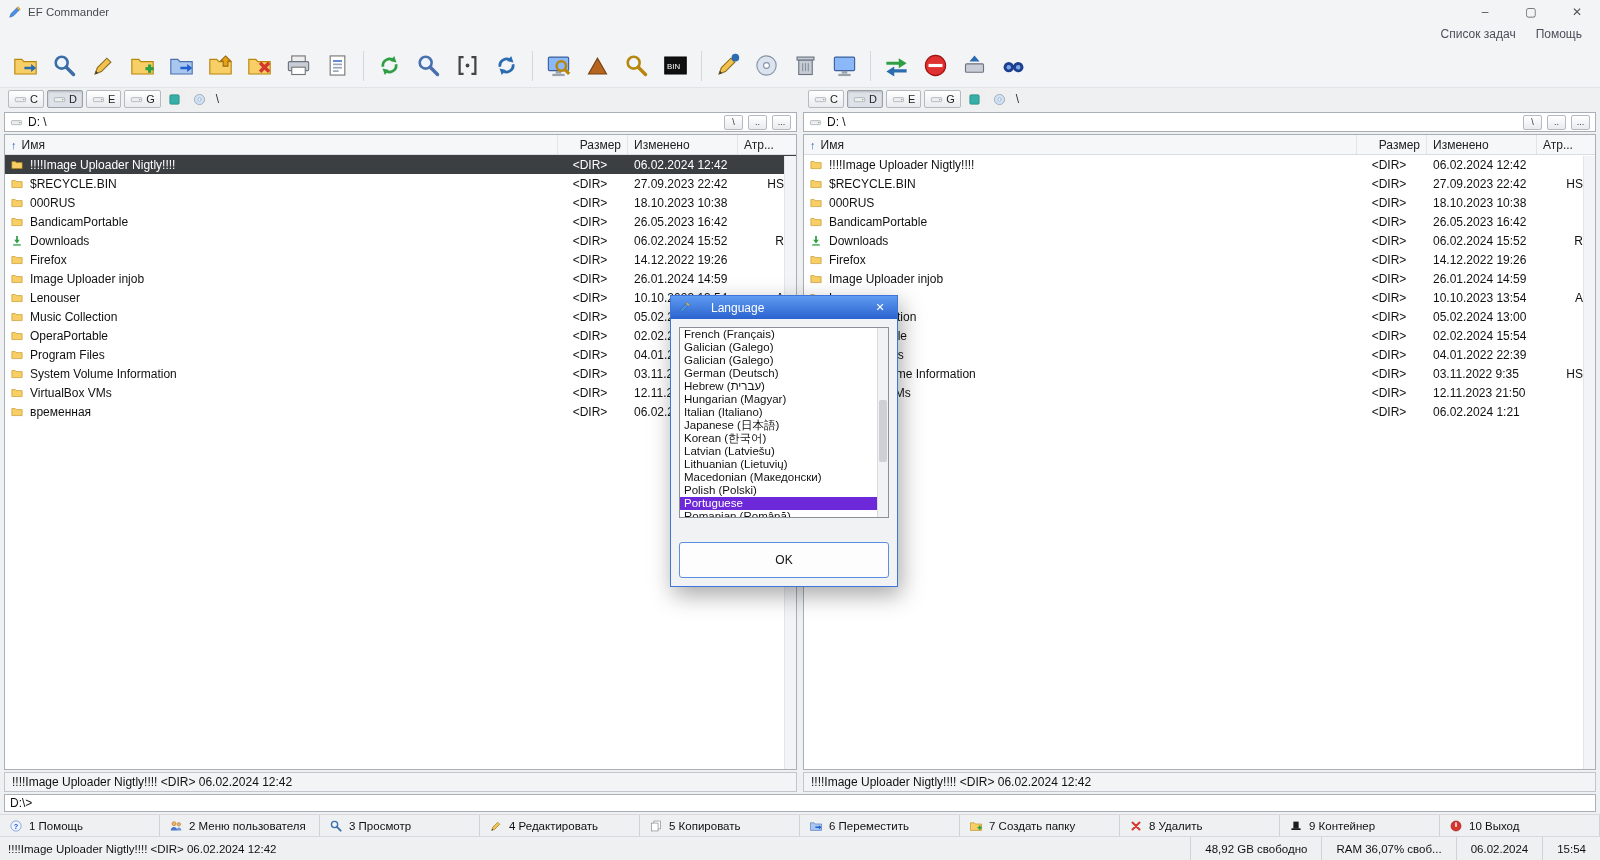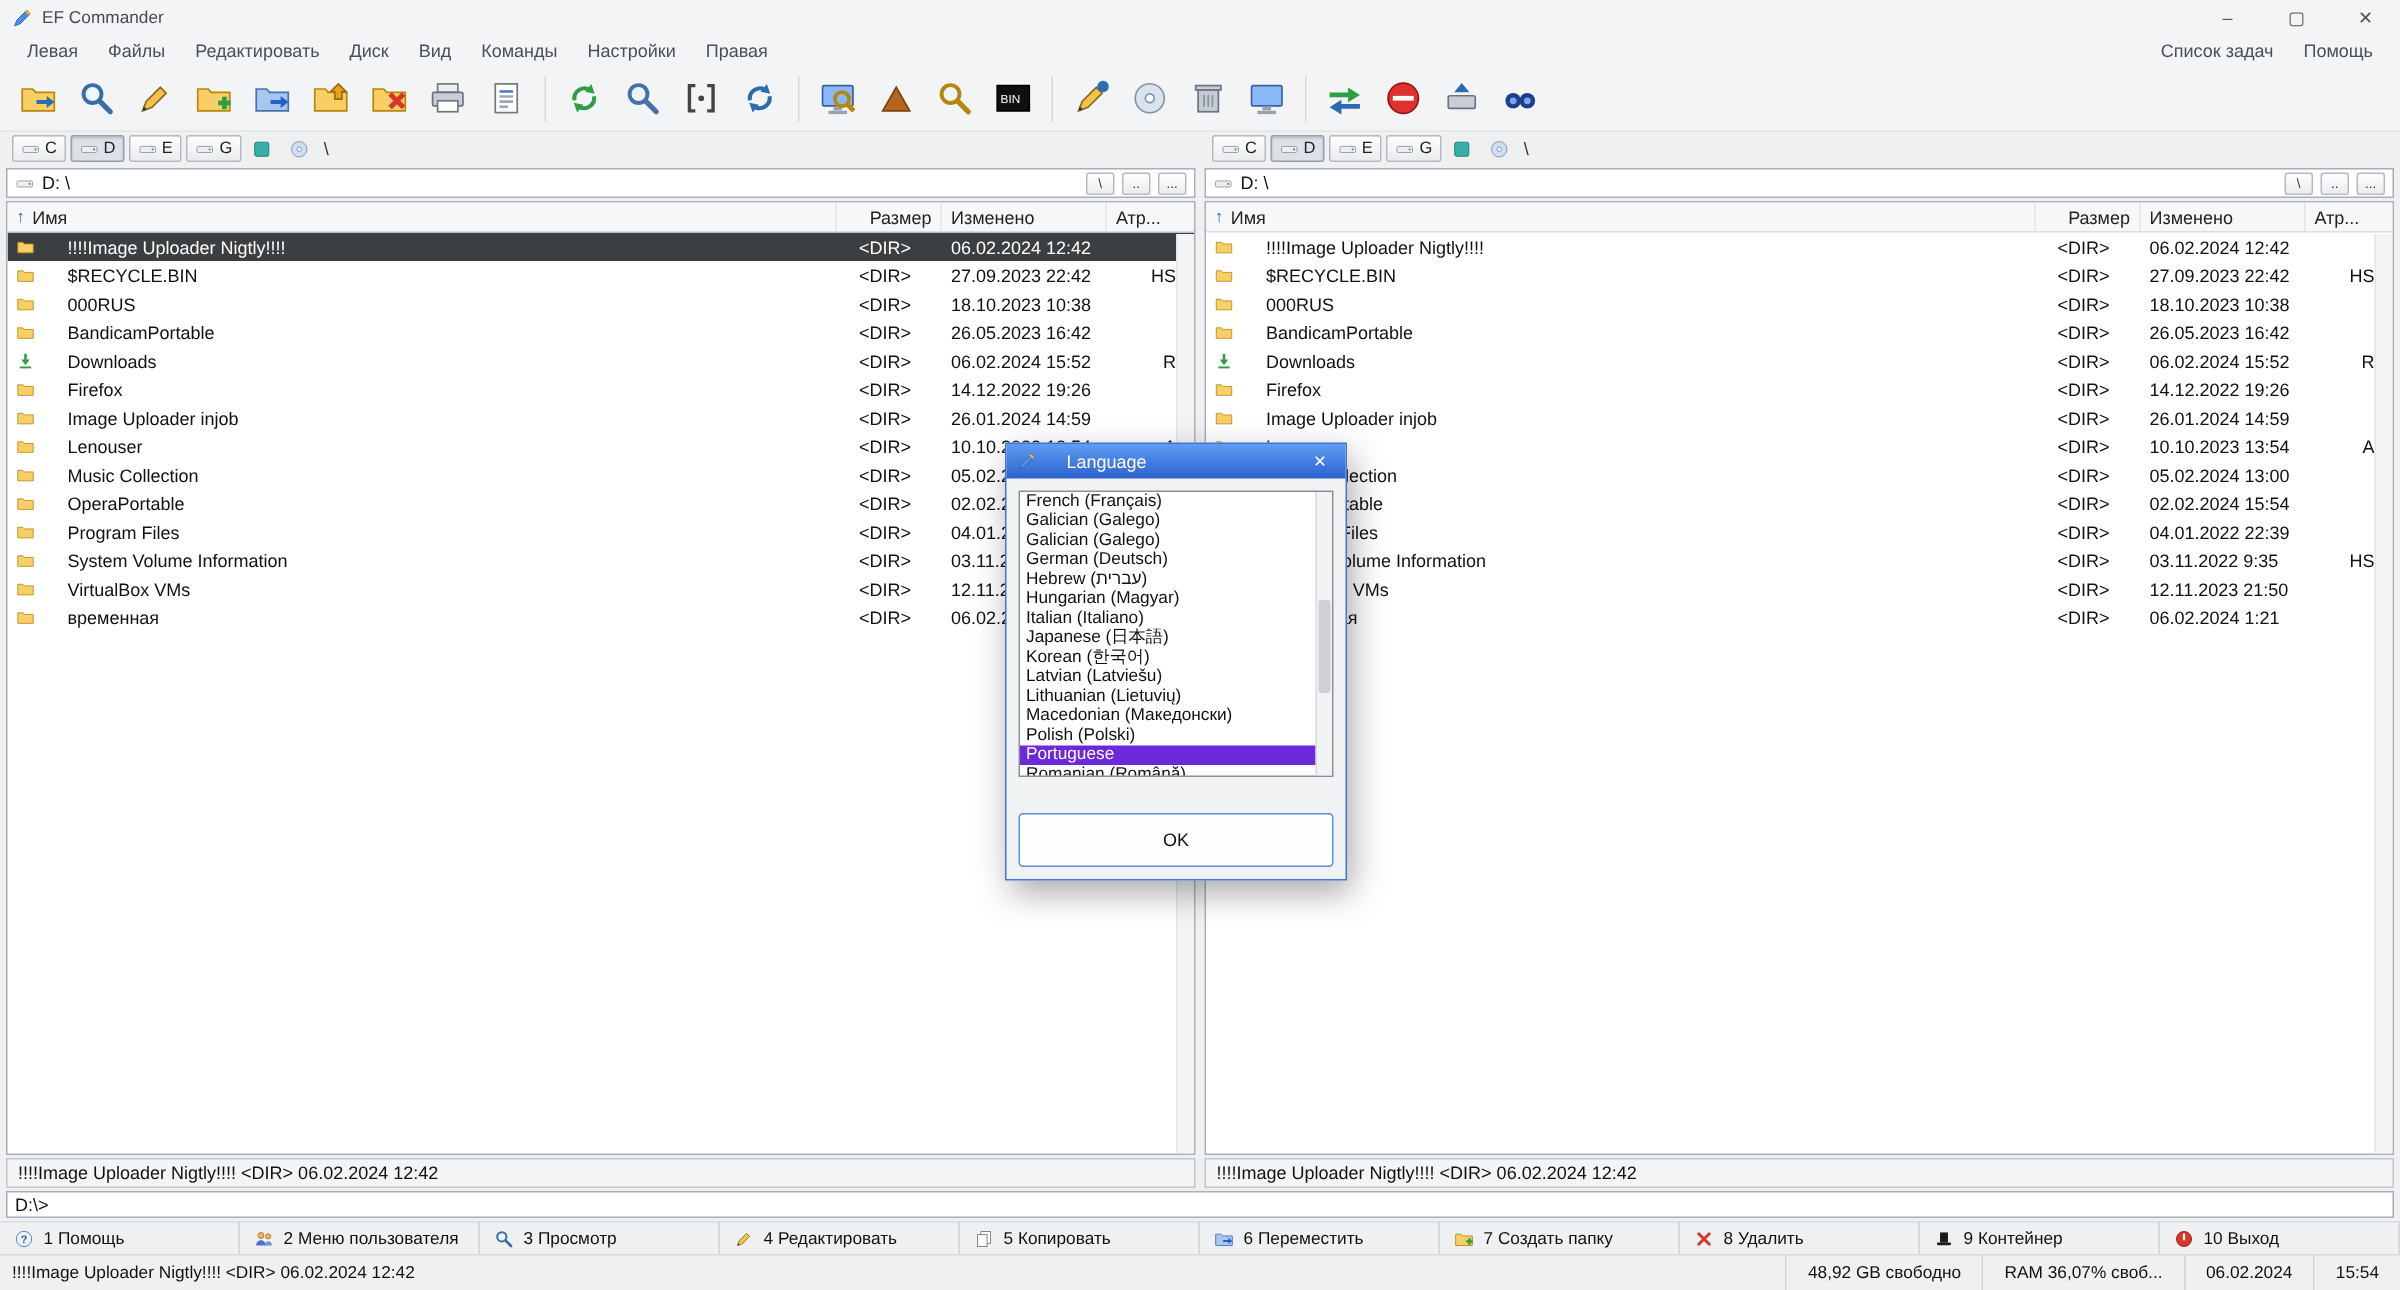--- a/index.html
+++ b/index.html
@@ -47,21 +47,21 @@
   .lheader{height:20px;display:flex;border-bottom:1px solid #dadde1;background:#f6f7f8;color:#222;flex:none}
   .hcell{display:flex;align-items:center;padding:0 6px;border-right:1px solid #e2e4e8;white-space:nowrap}
   .h-name{flex:1;gap:5px;min-width:0}
   .sort-arrow{color:#2563c9;font-size:11px}
   .h-size{width:70px;justify-content:flex-end}
   .h-mod{width:110px}
   .h-attr{width:58px;border-right:none}
   .rows{flex:1;overflow:hidden}
   .frow{height:19px;display:flex;align-items:center}
   .frow.selected{background:#3c3f41;color:#fff}
-  .c-name{flex:1;display:flex;align-items:center;gap:20px;padding-left:4px;white-space:nowrap;overflow:hidden;min-width:0}
+  .c-name{flex:1;display:flex;align-items:center;gap:5px;padding-left:4px;white-space:nowrap;overflow:hidden;min-width:0}
   .fic{width:16px;height:13px}
   .c-size{width:70px;text-align:center;padding-right:6px;flex:none}
   .c-mod{width:110px;padding-left:6px;flex:none}
   .c-attr{width:58px;text-align:right;padding-right:12px;flex:none}
   .vscroll{position:absolute;top:21px;right:0;bottom:0;width:12px;background:#f3f4f6;border-left:1px solid #e3e5e8}
   .pane-status{height:20px;border:1px solid #c2c6cc;background:#f3f4f6;display:flex;align-items:center;padding:0 7px;margin-top:2px;flex:none;white-space:nowrap;overflow:hidden}
 
   
   .cmdline{height:18px;margin:2px 4px;border:1px solid #a9afb7;background:#fff;display:flex;align-items:center;padding:0 5px;flex:none}
 
@@ -100,30 +100,20 @@
     </span>
   <span class="title-text">EF Commander</span>
   <div class="win-controls">
     <span class="win-btn">–</span>
     <span class="win-btn">▢</span>
     <span class="win-btn close">✕</span>
   </div>
 </div>
 
 <div class="menubar">
-  <span id="menu-left" style="display:flex">
-      <span class="menu-item">Левая</span>
-      <span class="menu-item">Файлы</span>
-      <span class="menu-item">Редактировать</span>
-      <span class="menu-item">Диск</span>
-      <span class="menu-item">Вид</span>
-      <span class="menu-item">Команды</span>
-      <span class="menu-item">Настройки</span>
-      <span class="menu-item">Правая</span>
-    </span>
   <span class="menu-spacer"></span>
   <span id="menu-right" style="display:flex">
       <span class="menu-item">Список задач</span>
       <span class="menu-item">Помощь</span>
     </span>
 </div>
 
 <div class="toolbar" id="toolbar">
     <button class="tbtn">
       <span class="ic">

